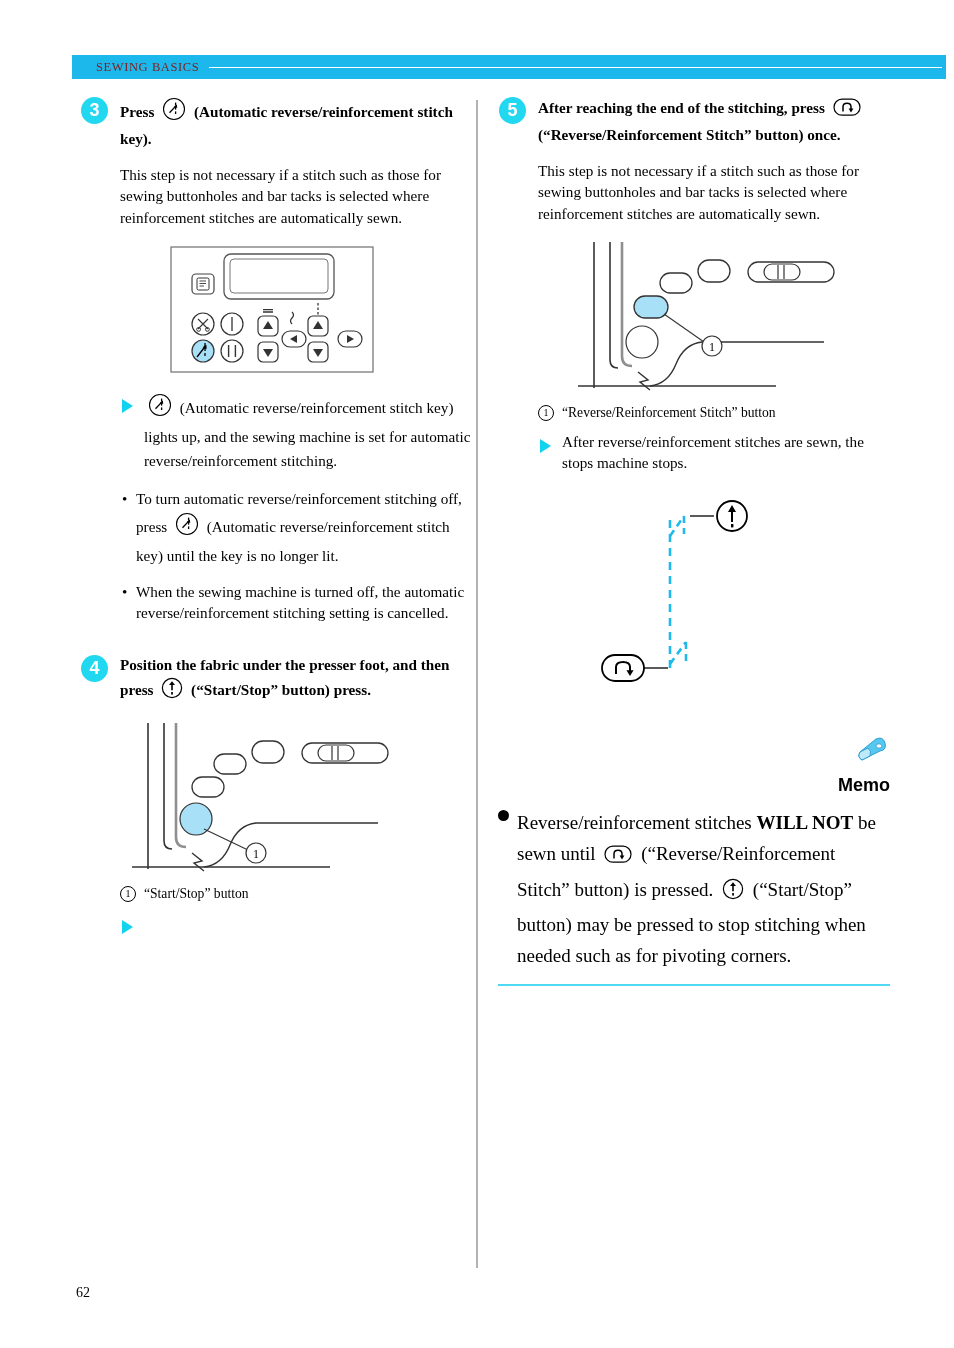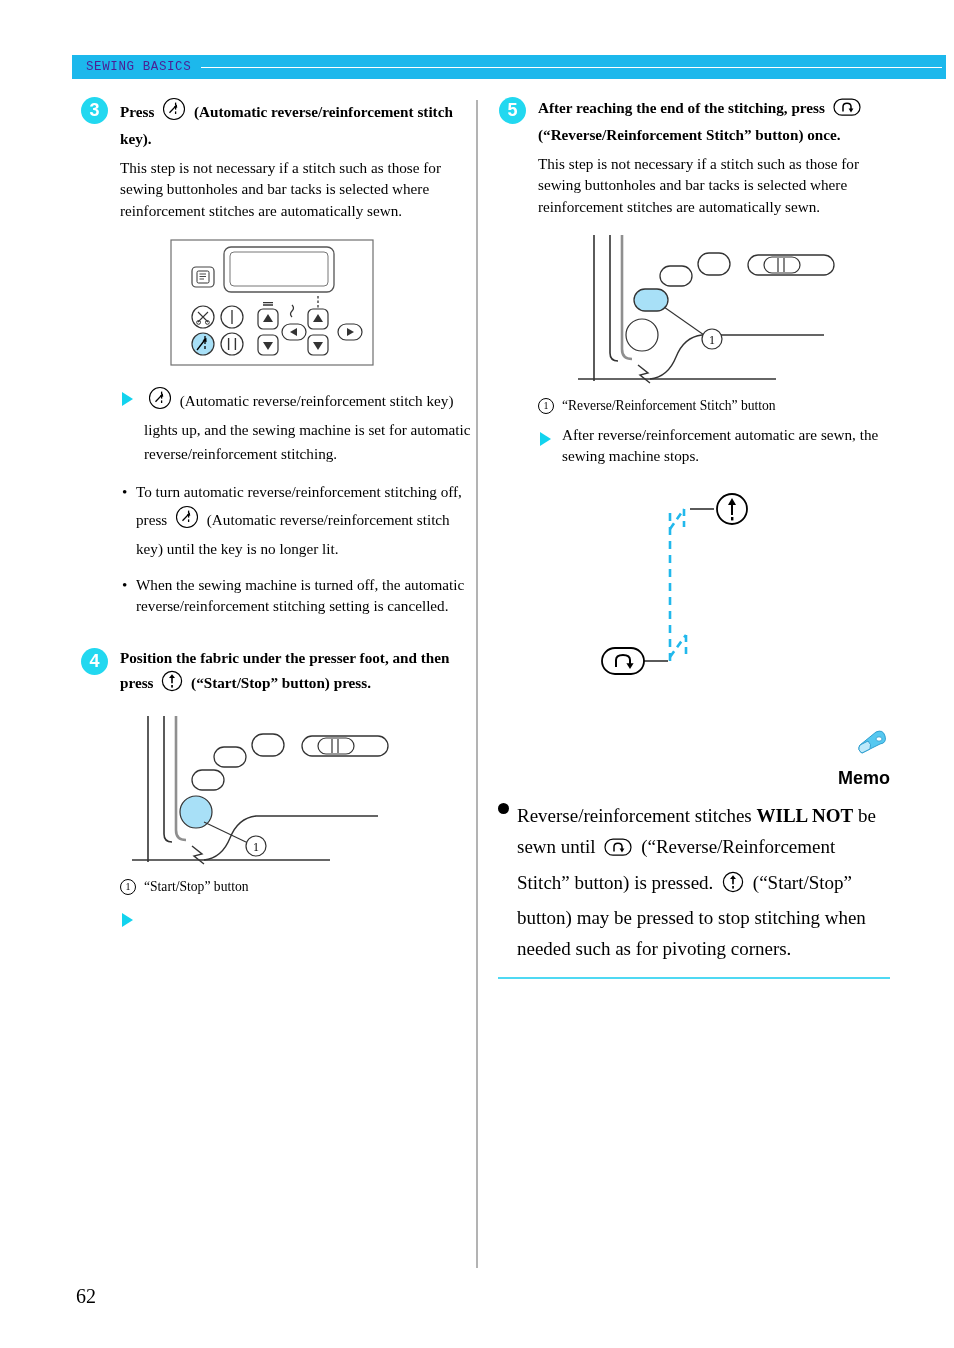--- a/index.html
+++ b/index.html
@@ -21,25 +21,25 @@
     position: absolute;
     left: 72px;
     top: 55px;
     width: 874px;
     height: 24px;
     background: #1cb8ec;
     display: flex;
     align-items: center;
   }
   .header-title {
-    font-family: Liberation Mono, monospace;
+    font-family: Liberation Serif, serif;
     font-size: 12.5px;
     letter-spacing: 0.6px;
-    color: #4c1d95;
-    padding-left: 14px;
+    color: #7f1d1d;
+    padding-left: 24px;
     white-space: nowrap;
   }
   .header-rule {
     flex: 1;
     height: 1px;
     background: #ffffff;
     margin-left: 10px;
     margin-right: 4px;
   }
 
@@ -83,21 +83,21 @@
     text-align: center;
   }
   .step-head {
     font-weight: bold;
     font-size: 15.2px;
     line-height: 1.42;
   }
   .step-body {
     font-size: 15.2px;
     line-height: 1.40;
-    margin-top: 8px;
+    margin-top: 15px;
   }
 
   
   .arrow-para {
     position: relative;
     padding-left: 24px;
     font-size: 15.2px;
     line-height: 1.58;
     margin-top: 12px;
   }
@@ -201,21 +201,21 @@
     background: #4fd9f3;
     margin-top: 12px;
   }
   .strong { font-weight: bold; }
 
   
   .page-num {
     position: absolute;
     left: 76px;
     top: 1285px;
-    font-size: 20px;
+    font-size: 14px;
   }
 </style>
 </head>
 <body>
 
 <div class="header-bar">
   <span class="header-title">SEWING BASICS</span>
   <span class="header-rule"></span>
 </div>
 
@@ -434,21 +434,21 @@
       </svg>
     </div>
 
     <div class="caption-line">
       <span class="circnum">1</span>
       <span>“Reverse/Reinforcement Stitch” button</span>
     </div>
 
     <div class="arrow-para tight">
       <span class="tri"></span>
-      <span>After reverse/reinforcement automatic are sewn, the sewing machine stops.</span>
+      <span>After reverse/reinforcement stitches are sewn, the stops machine stops.</span>
     </div>
 
     <div class="fig fig-stitch">
       <svg width="200" height="200" viewBox="0 0 200 200">
 
         <line x1="72" y1="30" x2="72" y2="178" stroke="#21b8ec" stroke-width="2.6" stroke-dasharray="8 6"></line>
 
         <path d="M72 46 L86 26 M86 26 L86 44" stroke="#21b8ec" stroke-width="2.6" stroke-dasharray="7 5" fill="none"></path>
 
         <path d="M72 174 L88 152 M88 152 L88 172" stroke="#21b8ec" stroke-width="2.6" stroke-dasharray="7 5" fill="none"></path>

